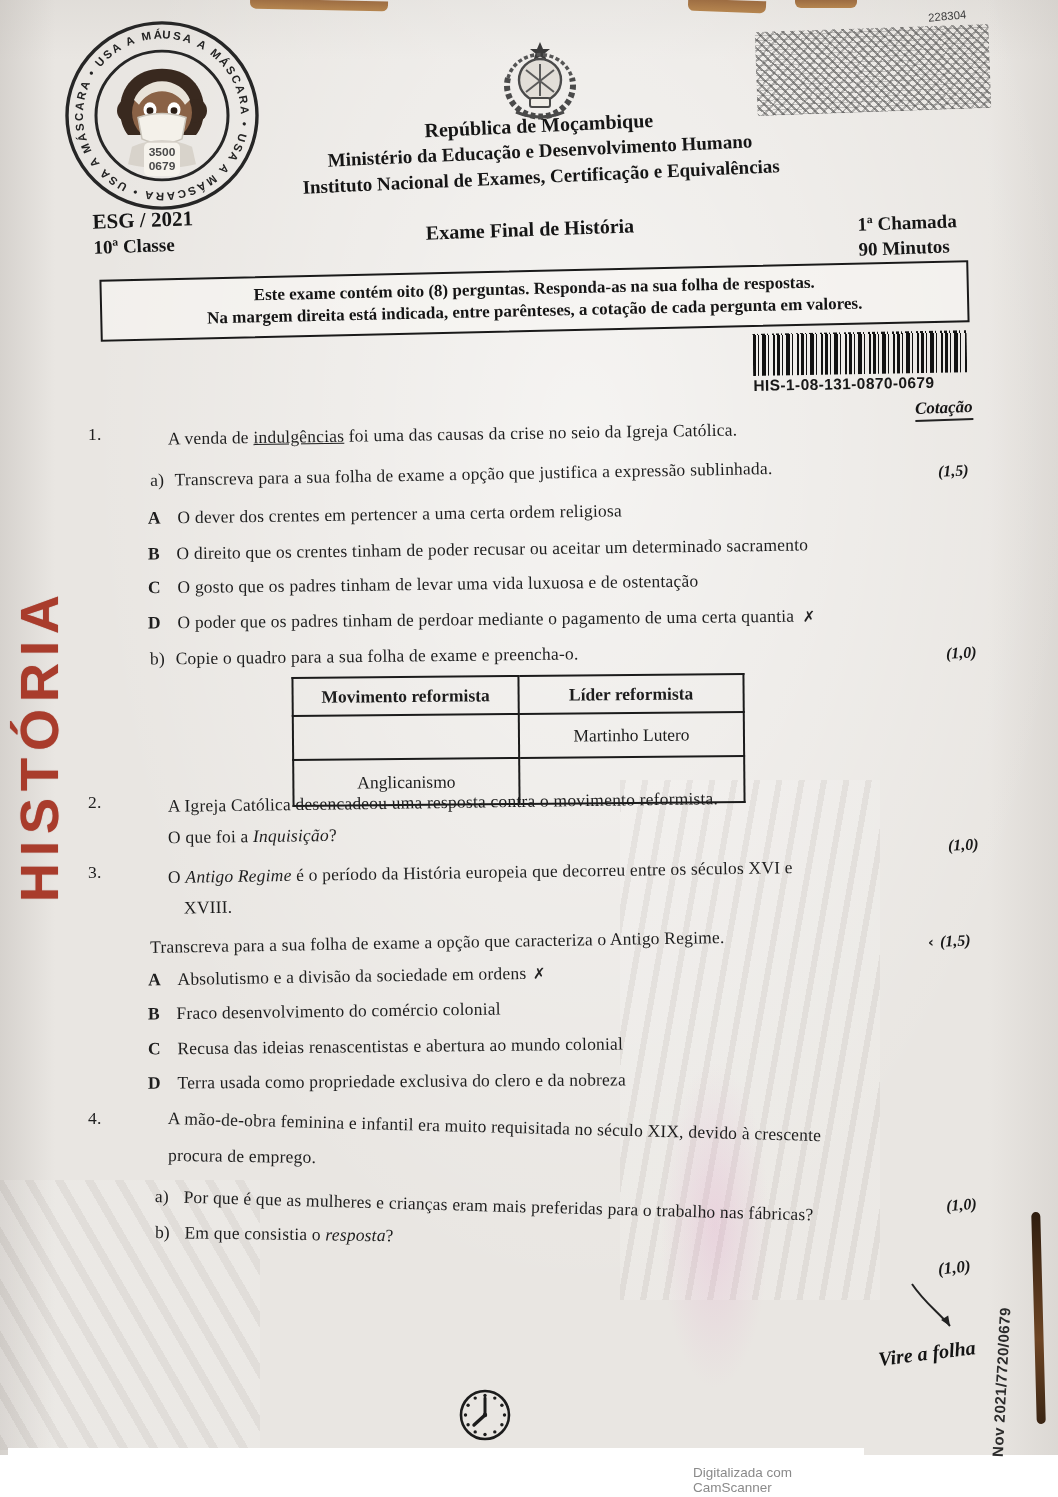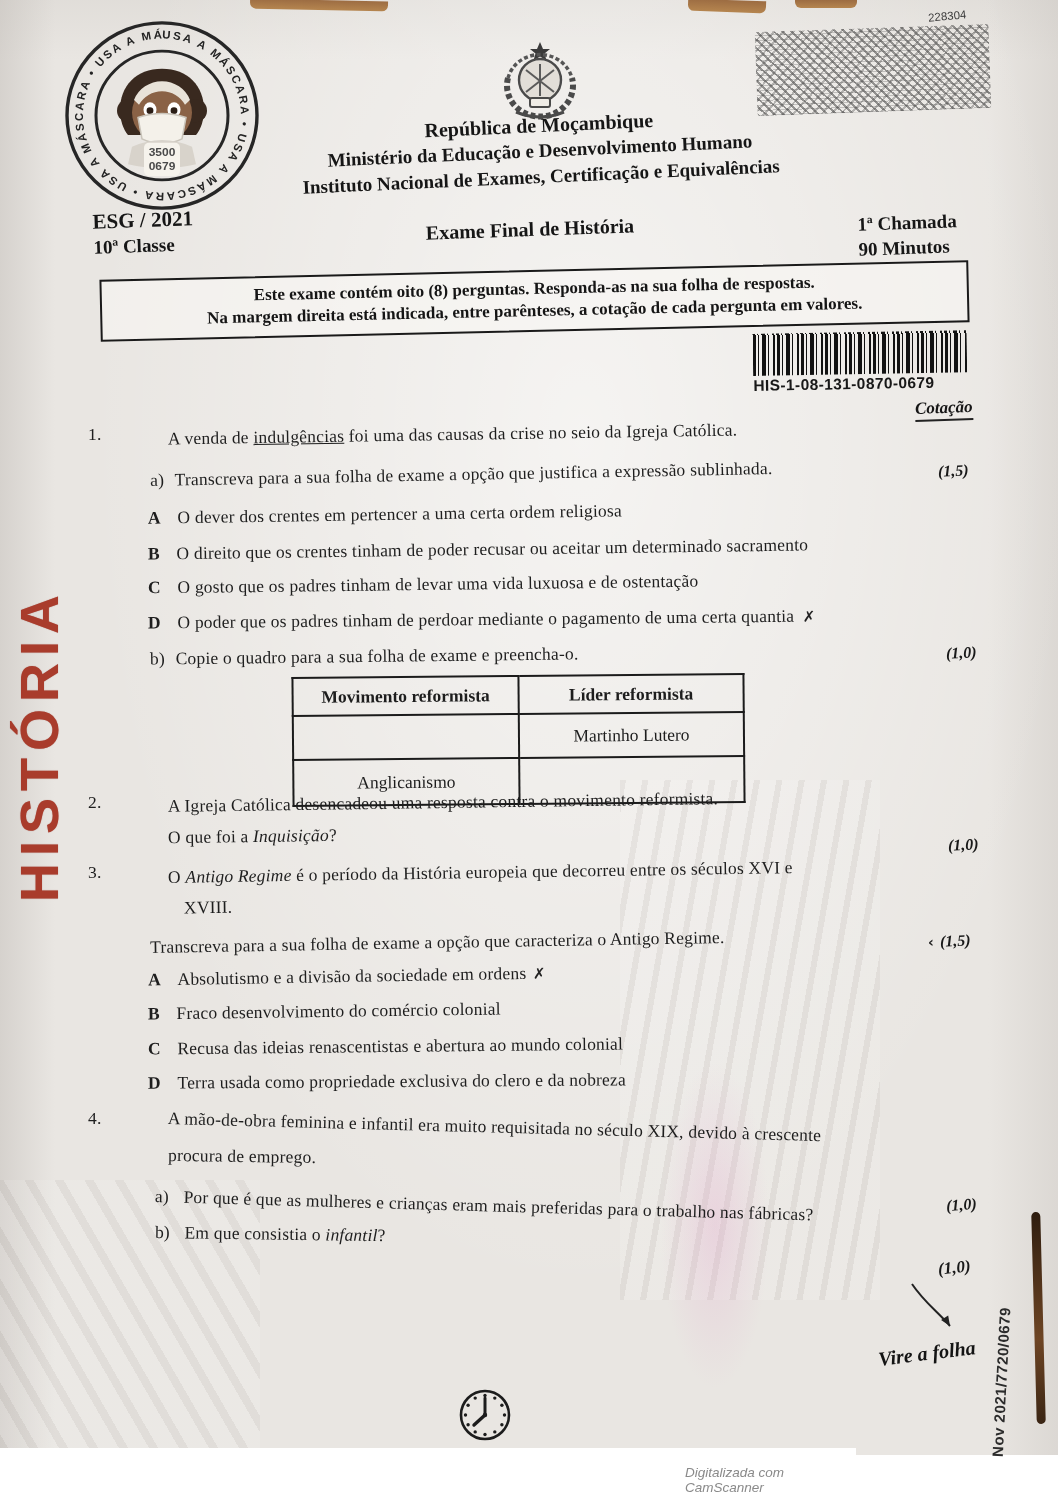--- a/index.html
+++ b/index.html
@@ -240,21 +240,21 @@
   <div class="abs t" style="left:168px;top:1146px;transform:rotate(0.8deg);">procura de emprego.</div>
 
   <div class="abs t" style="left:155px;top:1186px;white-space:nowrap;transform:rotate(1.6deg);transform-origin:left;">
     <span>a)</span>
     <span style="margin-left:10px;">Por que é que as mulheres e crianças eram mais preferidas para o trabalho nas fábricas?</span>
   </div>
   <div class="abs score" style="left:946px;top:1196px;transform:rotate(-4deg);">(1,0)</div>
 
   <div class="abs t" style="left:155px;top:1222px;white-space:nowrap;transform:rotate(0.8deg);transform-origin:left;">
     <span>b)</span>
-    <span style="margin-left:10px;">Em que consistia o </span><span class="i">infantil</span><span>?</span>
+    <span style="margin-left:10px;">Em que consistia o </span><span class="i">resposta</span><span>?</span>
   </div>
 
   <div class="abs score" style="left:938px;top:1258px;font-size:17px;transform:rotate(-6deg);">(1,0)</div>
   <svg class="abs" style="left:898px;top:1282px;" width="70" height="60" viewBox="0 0 70 60">
     <path d="M14,2 C 26,20 40,30 52,44" fill="none" stroke="#222" stroke-width="2"></path>
     <polygon points="52,44 42,40 48,34" fill="#222" transform="rotate(12 52 44)"></polygon>
   </svg>
 
   <div class="abs b i" style="left:878px;top:1342px;font-size:20px;color:#141414;transform:rotate(-7deg);white-space:nowrap;">Vire a folha</div>
 
@@ -278,17 +278,17 @@
         <circle cx="7.5" cy="27" r="1.7"></circle>
           <circle cx="10.1" cy="17.2" r="1.7"></circle>
           <circle cx="17.2" cy="10.1" r="1.7"></circle>
       </g>
       <line x1="27" y1="27" x2="27" y2="10" stroke="#1c1c1c" stroke-width="3" stroke-linecap="round"></line>
       <line x1="27" y1="27" x2="16" y2="37" stroke="#1c1c1c" stroke-width="3.4" stroke-linecap="round"></line>
       <circle cx="27" cy="27" r="2.2" fill="#1c1c1c"></circle>
     </svg>
   </div>
 
-  <div class="abs" style="left:0;top:1448px;width:856px;height:49px;background:#ffffff;font-style:italic;">
+  <div class="abs" style="left:8px;top:1448px;width:856px;height:49px;background:#ffffff;">
     <div class="cam" style="position:absolute;left:685px;top:17px;">Digitalizada com CamScanner</div>
   </div>
 
 </div>
 
 </body></html>

